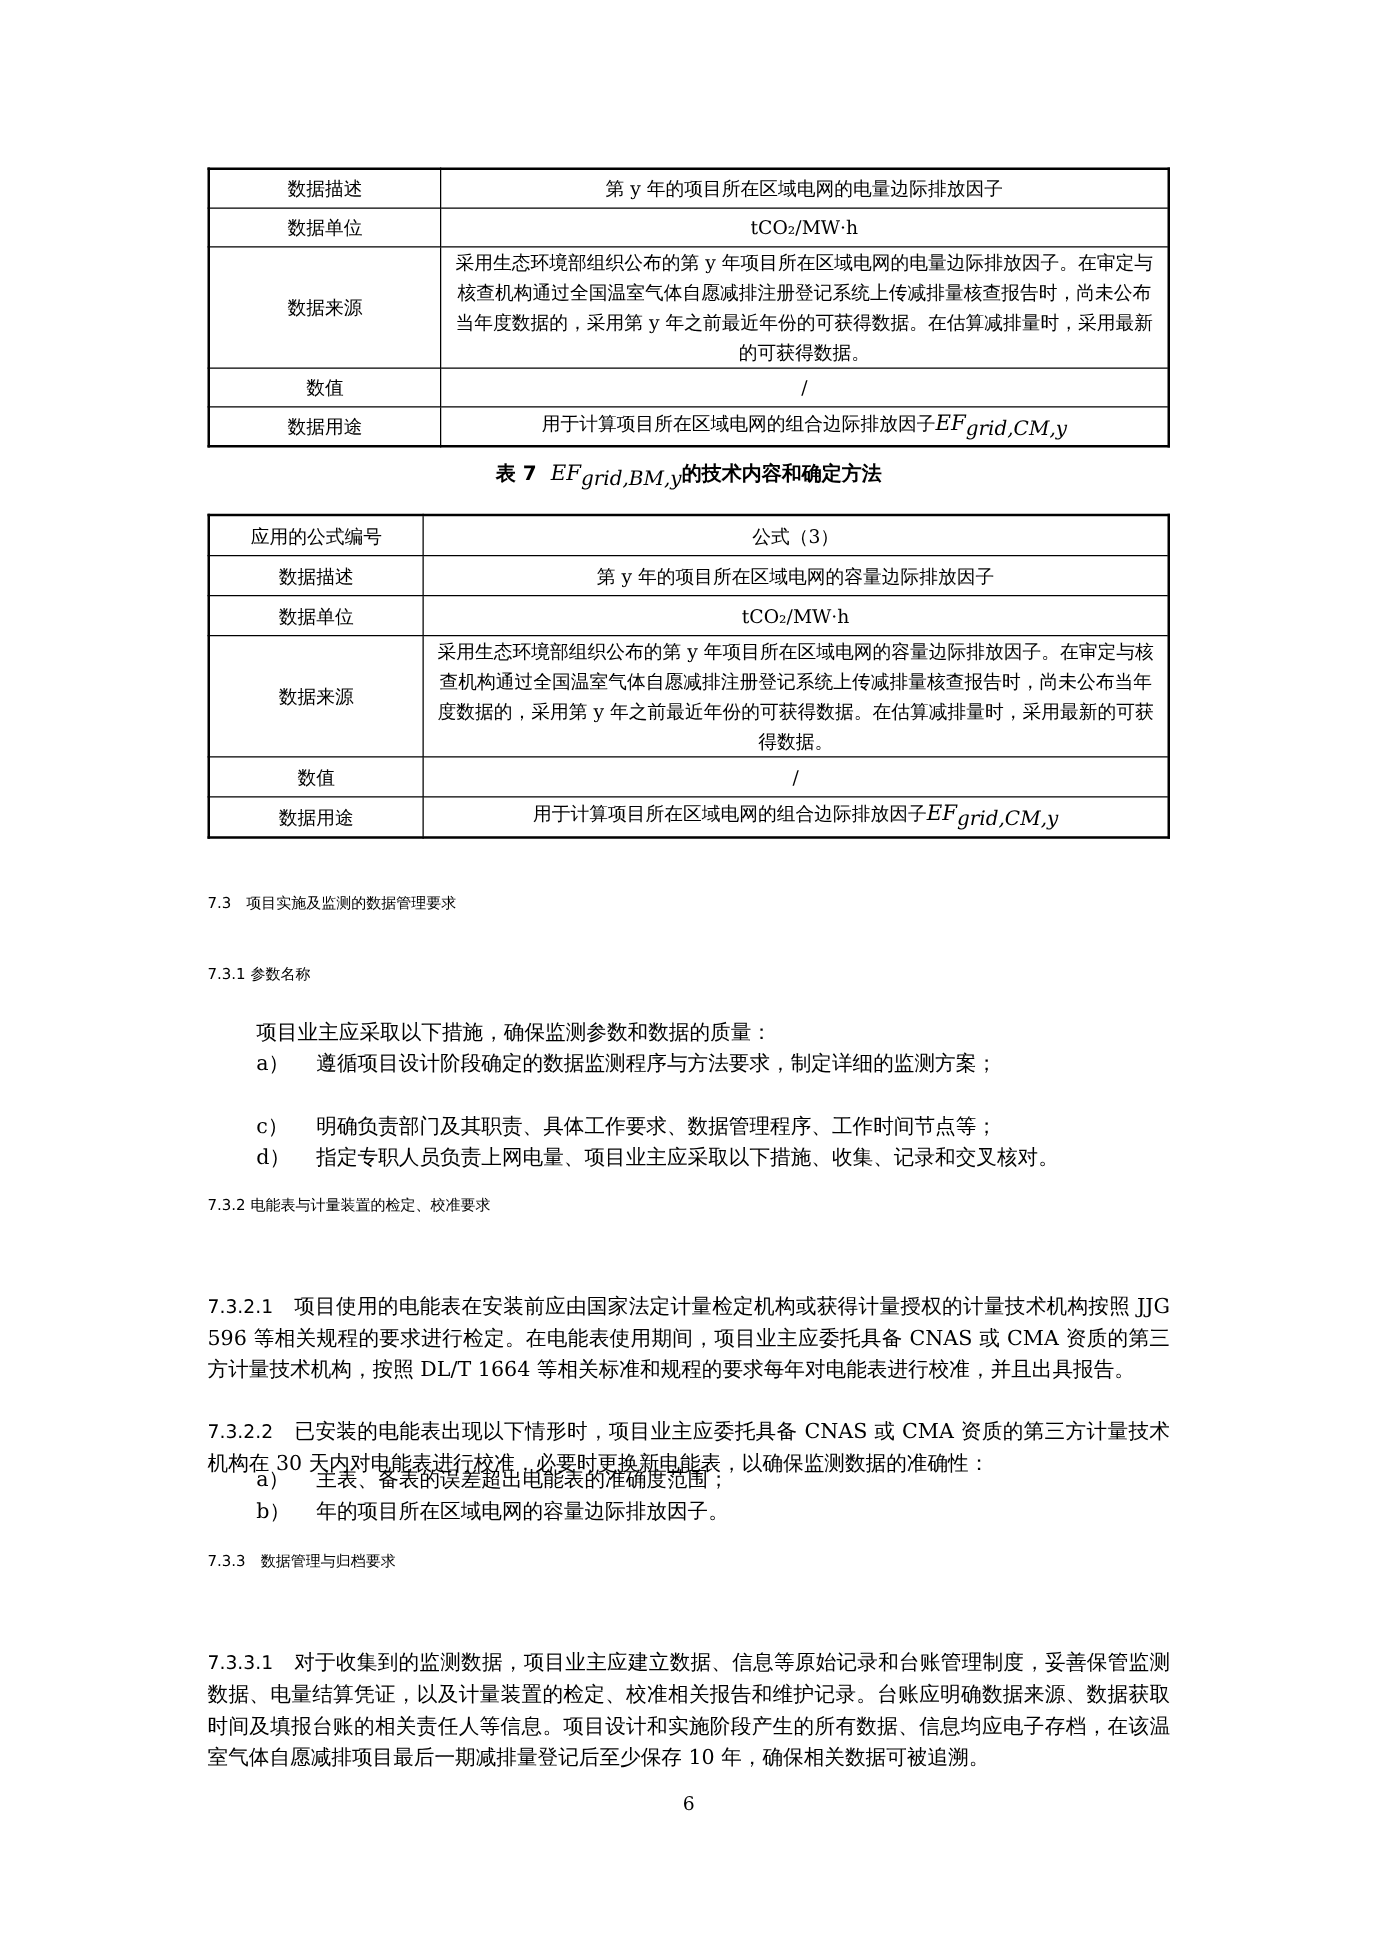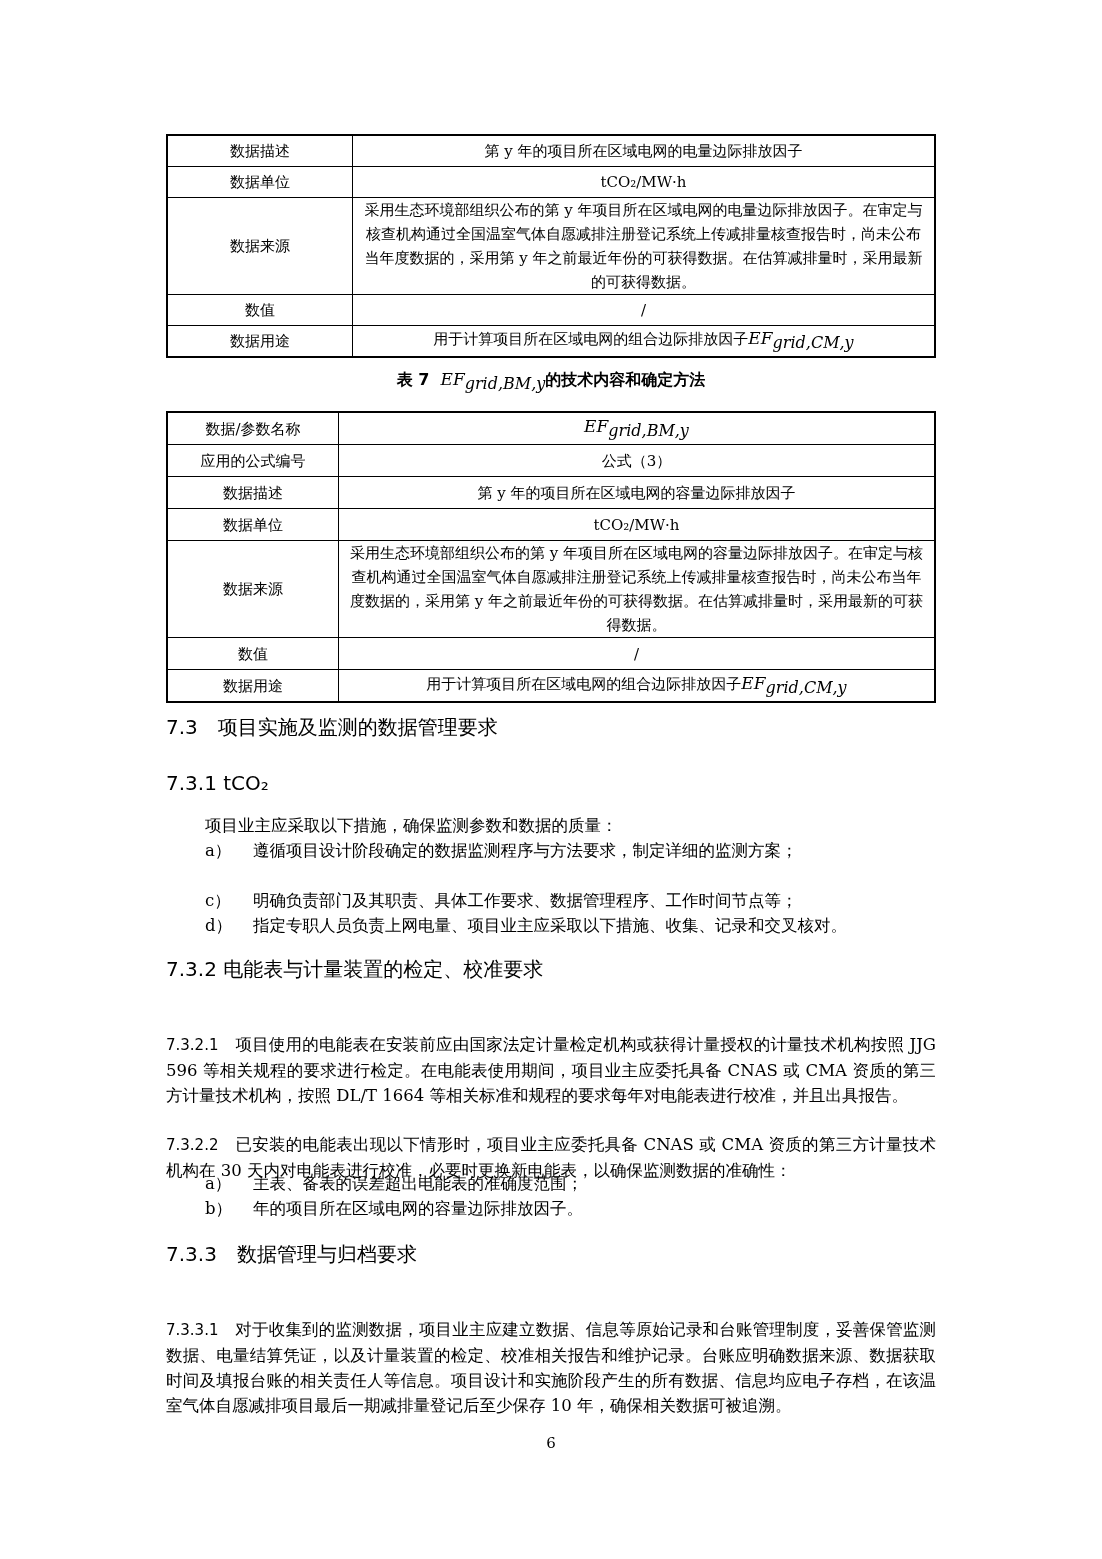--- a/index.html
+++ b/index.html
@@ -14,21 +14,21 @@
   #t6 tr.r3 td { height: 86px; }
   #t7 { top: 411px; }
   #t7 td.lab { width: 158px; }
   #t7 tr td { height: 31px; }
   #t7 tr.r5 td { height: 86px; }
   td.para { line-height: 24px; font-size: 15px; padding: 1px 4px; text-align: center; }
   .math { font-family: "DejaVu Serif", serif; font-style: italic; font-size: 17px; }
   .math sub { font-size: 16px; font-style: italic; }
   .caption { position: absolute; left: 0; width: 1102px; top: 369px; text-align: center; font-family: "DejaVu Sans", sans-serif; font-weight: bold; font-size: 16px; }
   .caption .math { font-weight: normal; }
-  .h { position: absolute; left: 166px; font-family: "DejaVu Sans", sans-serif; font-size: 20px; }
+  .h { position: absolute; left: 166px; font-family: "DejaVu Sans", sans-serif; font-size: 12px; }
   .p { position: absolute; left: 166px; width: 770px; font-size: 16.5px; line-height: 25px; text-align: justify; margin-top: 36px; }
   .li { position: absolute; left: 205px; font-size: 16.5px; line-height: 25px; }
   .li .mk { display: inline-block; width: 48px; }
   .num { font-family: "DejaVu Sans", sans-serif; font-size: 15px; }
   .pageno { position: absolute; top: 1434px; left: 0; width: 1102px; text-align: center; font-size: 15px; }
 </style>
 </head>
 <body>
 
 <div class="page">
@@ -60,24 +60,20 @@
   </tbody>
     </table>
 
   <div class="caption">
     <span>表 7</span>&nbsp;
     <span class="math"><span>EF</span><sub>grid,BM,y</sub></span><span>的技术内容和确定方法</span>
   </div>
 
   <table class="spec" id="t7">
     <tbody>
-        <tr class="r1">
-      <td class="lab">数据/参数名称</td>
-      <td><span class="math"><span>EF</span><sub>grid,BM,y</sub></span></td>
-    </tr>
     <tr class="r2">
       <td class="lab">应用的公式编号</td>
       <td>公式（3）</td>
     </tr>
     <tr class="r3">
       <td class="lab">数据描述</td>
       <td>第 y 年的项目所在区域电网的容量边际排放因子</td>
     </tr>
     <tr class="r4">
       <td class="lab">数据单位</td>
@@ -94,21 +90,21 @@
     <tr class="r7">
       <td class="lab">数据用途</td>
       <td>
         <span>用于计算项目所在区域电网的组合边际排放因子</span><span class="math"><span>EF</span><sub>grid,CM,y</sub></span>
       </td>
     </tr>
   </tbody>
     </table>
 
   <div class="h" style="top:714px">7.3　项目实施及监测的数据管理要求</div>
-  <div class="h" style="top:771px">7.3.1 tCO₂</div>
+  <div class="h" style="top:771px">7.3.1 参数名称</div>
 
   <div class="li" style="top:813px">项目业主应采取以下措施，确保监测参数和数据的质量：</div>
   <div class="li" style="top:838px"><span class="mk">a）</span><span>遵循项目设计阶段确定的数据监测程序与方法要求，制定详细的监测方案；</span></div>
   <div class="li" style="top:888px"><span class="mk">c）</span><span>明确负责部门及其职责、具体工作要求、数据管理程序、工作时间节点等；</span></div>
   <div class="li" style="top:913px"><span class="mk">d）</span><span>指定专职人员负责上网电量、项目业主应采取以下措施、收集、记录和交叉核对。</span></div>
 
   <div class="h" style="top:956px">7.3.2 电能表与计量装置的检定、校准要求</div>
 
   <div class="p" style="top:996px"><span class="num">7.3.2.1</span>　<span>项目使用的电能表在安装前应由国家法定计量检定机构或获得计量授权的计量技术机构按照 JJG 596 等相关规程的要求进行检定。在电能表使用期间，项目业主应委托具备 CNAS 或 CMA 资质的第三方计量技术机构，按照 DL/T 1664 等相关标准和规程的要求每年对电能表进行校准，并且出具报告。</span></div>
   <div class="p" style="top:1096px"><span class="num">7.3.2.2</span>　<span>已安装的电能表出现以下情形时，项目业主应委托具备 CNAS 或 CMA 资质的第三方计量技术机构在 30 天内对电能表进行校准，必要时更换新电能表，以确保监测数据的准确性：</span></div>

